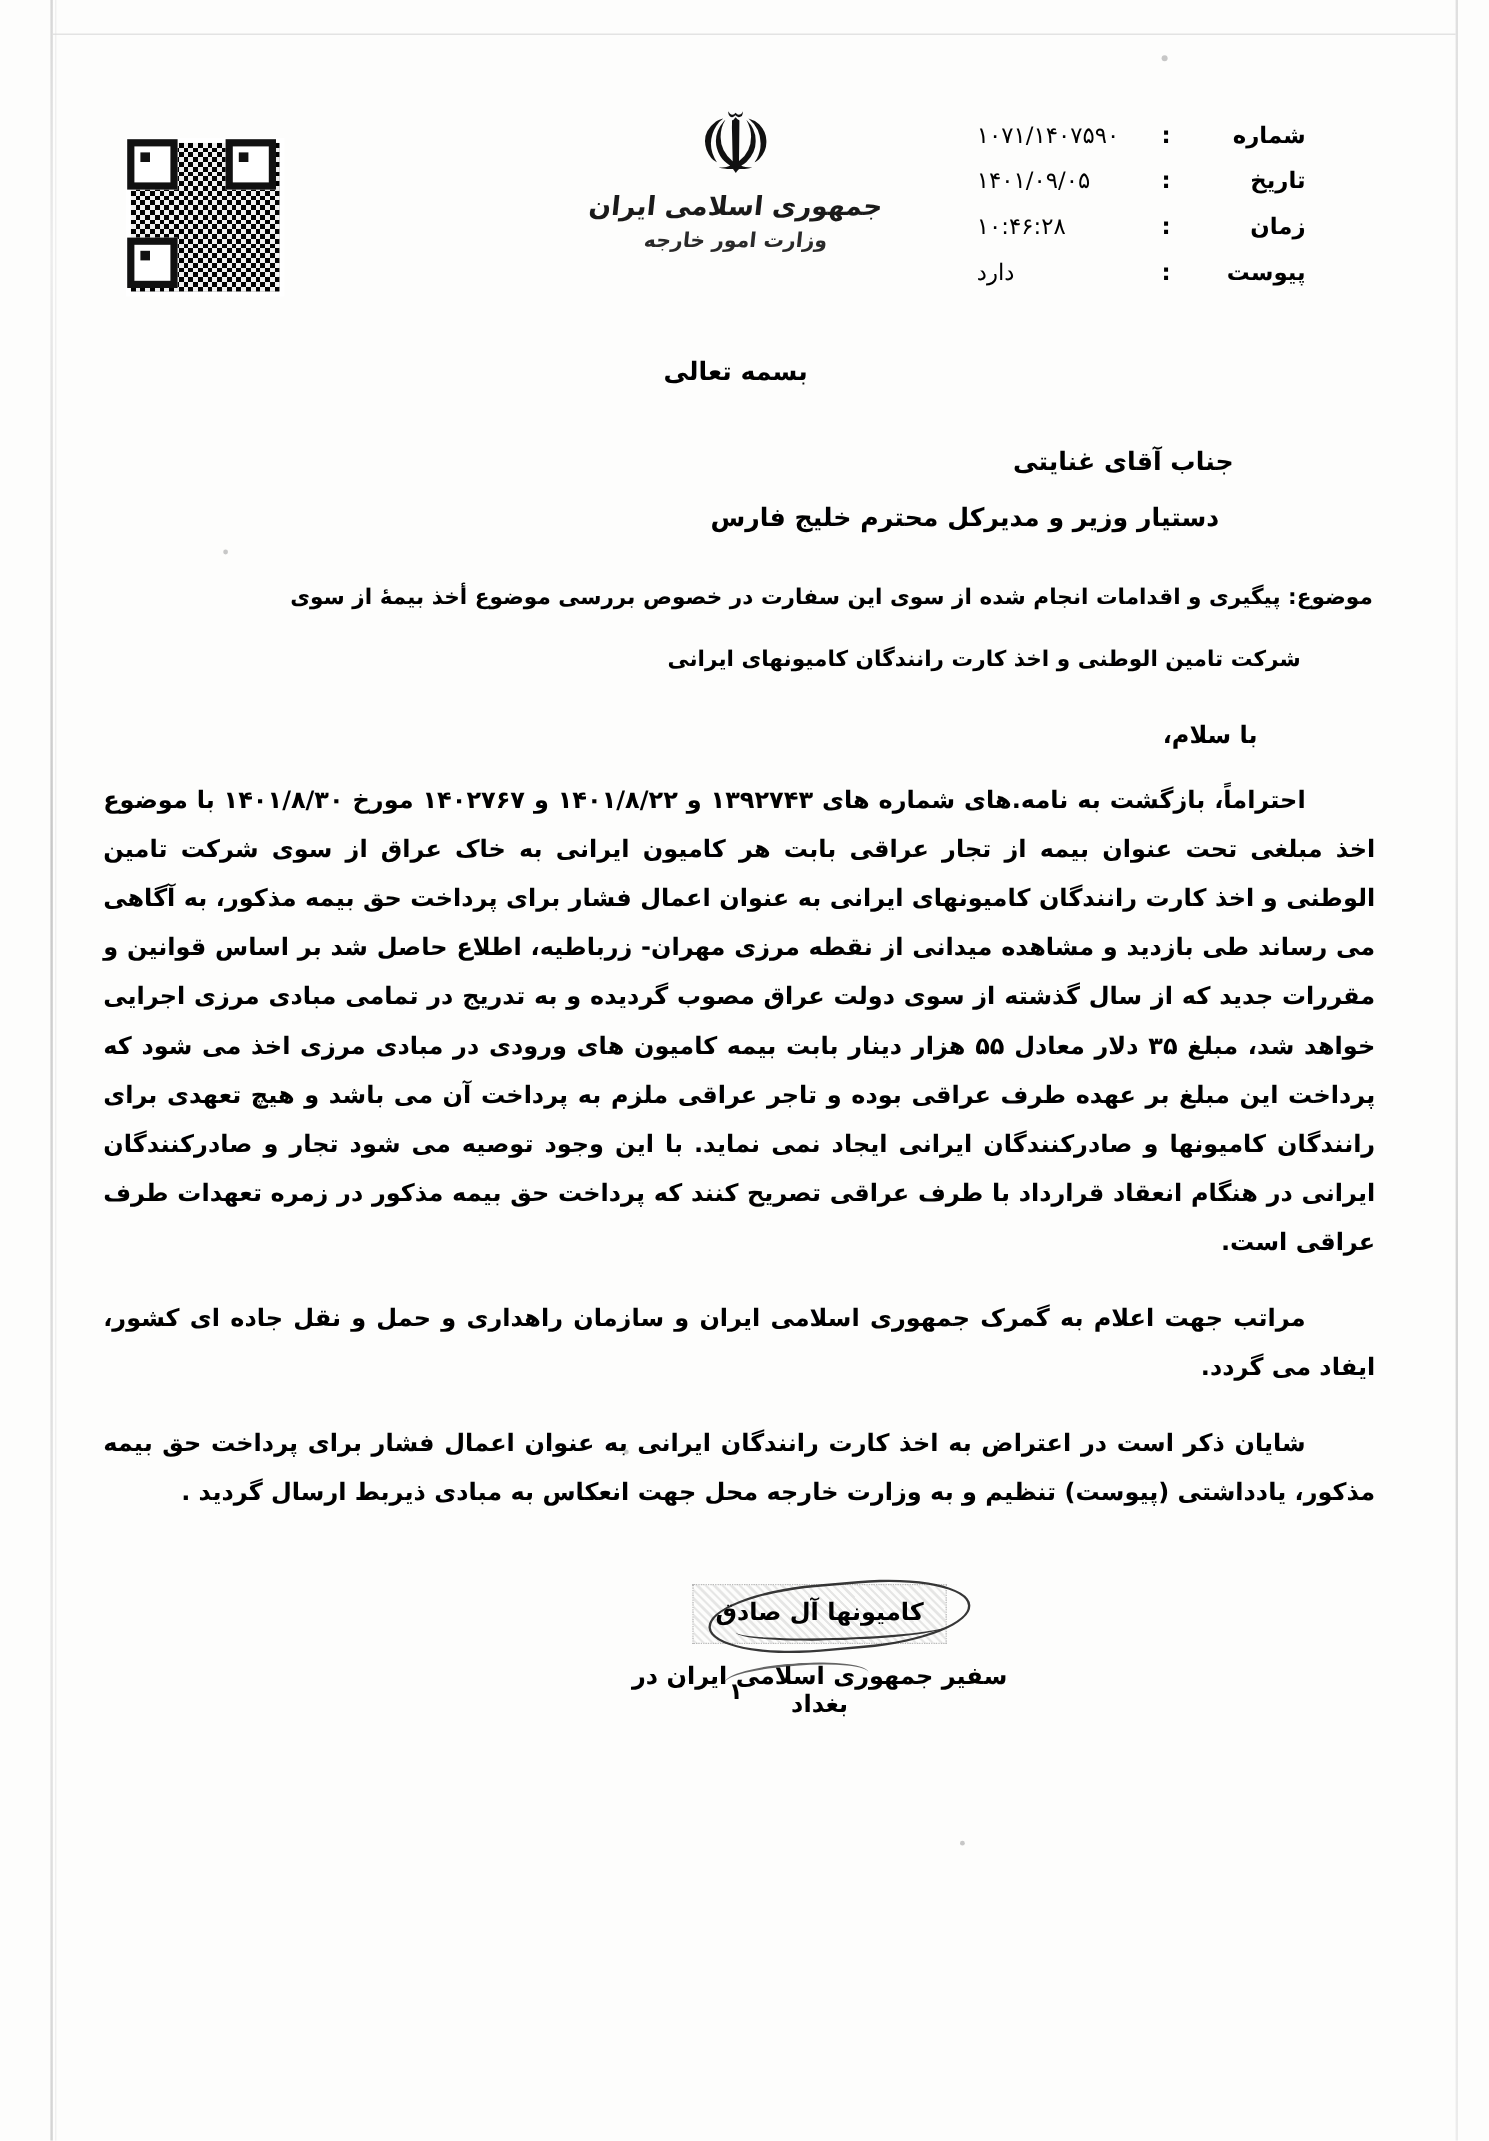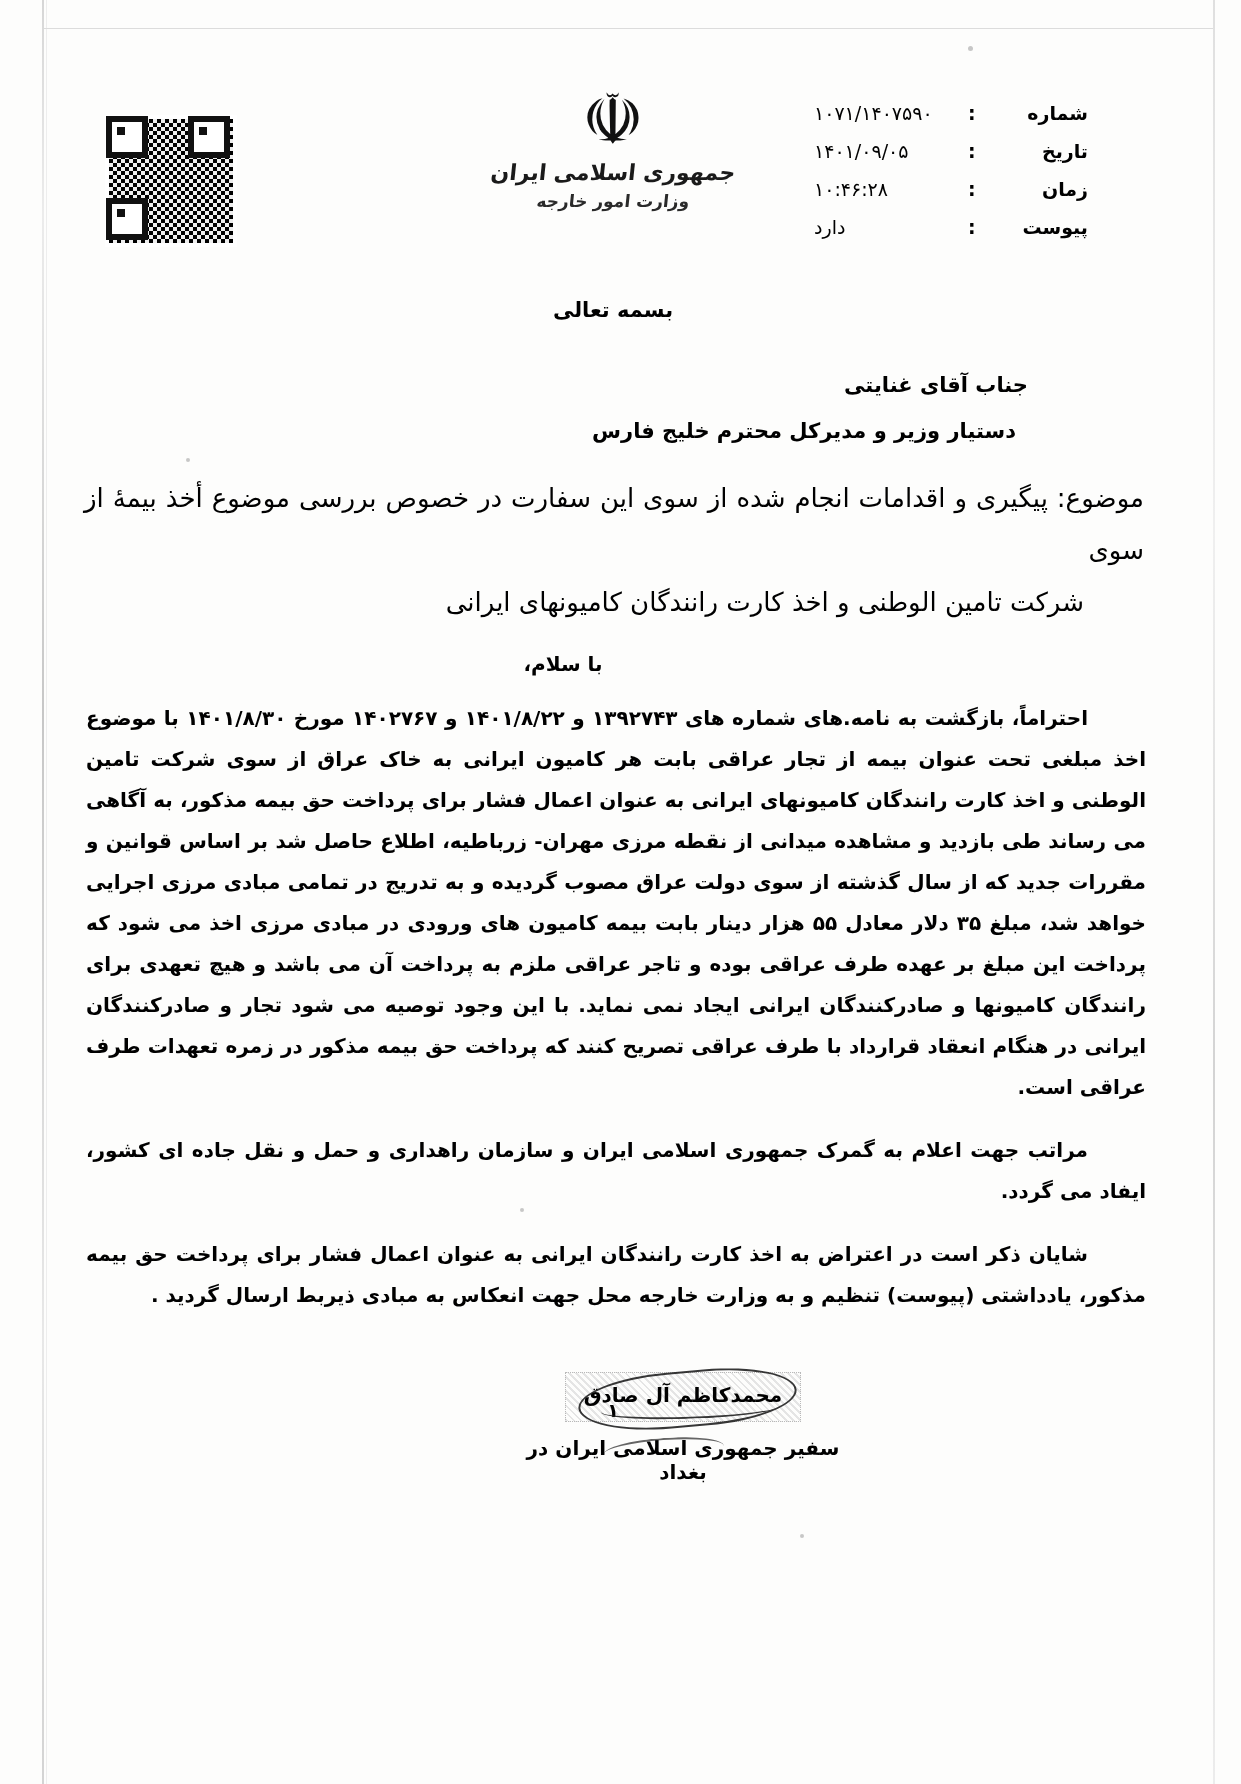--- a/index.html
+++ b/index.html
@@ -194,37 +194,36 @@
     margin-top: 40px;
     padding-right: 120px;
     font-size: 21px;
     font-weight: 700;
     line-height: 46px;
   }
   .addressee .l2 { padding-right: 12px; }
 
   .subject {
     margin-top: 18px;
-    font-size: 26px;
-    font-weight: 400;
+    font-size: 18px;
+    font-weight: 700;
     line-height: 52px;
     text-align: justify;
     padding-right: 4px;
     padding-left: 6px;
   }
   .subject .s2 {
     padding-right: 60px;
   }
 
   .salutation {
     margin-top: 24px;
     padding-right: 100px;
     font-size: 20px;
     font-weight: 700;
-    text-align: center;
   }
 
   .para {
     margin-top: 22px;
     font-size: 20px;
     line-height: 41px;
     text-align: justify;
     text-align-last: right;
     font-weight: 600;
     padding-left: 8px;
@@ -391,21 +390,21 @@
 
     <div class="para"><span class="indent-sp"></span><span>احتراماً، بازگشت به نامه.های شماره های ۱۳۹۲۷۴۳ و ۱۴۰۱/۸/۲۲ و ۱۴۰۲۷۶۷ مورخ ۱۴۰۱/۸/۳۰ با موضوع اخذ مبلغی تحت عنوان بیمه از تجار عراقی بابت هر کامیون ایرانی به خاک عراق از سوی شرکت تامین الوطنی و اخذ کارت رانندگان کامیونهای ایرانی به عنوان اعمال فشار برای پرداخت حق بیمه مذکور، به آگاهی می رساند طی بازدید و مشاهده میدانی از نقطه مرزی مهران- زرباطیه، اطلاع حاصل شد بر اساس قوانین و مقررات جدید که از سال گذشته از سوی دولت عراق مصوب گردیده و به تدریج در تمامی مبادی مرزی اجرایی خواهد شد، مبلغ ۳۵ دلار معادل ۵۵ هزار دینار بابت بیمه کامیون های ورودی در مبادی مرزی اخذ می شود که پرداخت این مبلغ بر عهده طرف عراقی بوده و تاجر عراقی ملزم به پرداخت آن می باشد و هیچ تعهدی برای رانندگان کامیونها و صادرکنندگان ایرانی ایجاد نمی نماید. با این وجود توصیه می شود تجار و صادرکنندگان ایرانی در هنگام انعقاد قرارداد با طرف عراقی تصریح کنند که پرداخت حق بیمه مذکور در زمره تعهدات طرف عراقی است.</span></div>
 
     <div class="para"><span class="indent-sp"></span><span>مراتب جهت اعلام به گمرک جمهوری اسلامی ایران و سازمان راهداری و حمل و نقل جاده ای کشور، ایفاد می گردد.</span></div>
 
     <div class="para"><span class="indent-sp"></span><span>شایان ذکر است در اعتراض به اخذ کارت رانندگان ایرانی به عنوان اعمال فشار برای پرداخت حق بیمه مذکور، یادداشتی (پیوست) تنظیم و به وزارت خارجه محل جهت انعکاس به مبادی ذیربط ارسال گردید .</span></div>
 
     <div class="signature">
       <div class="sig-block">
         <div class="stamp">
-          <div class="sig-name">محمدکاظم  آل صادق</div>
+          <div class="sig-name">کامیونها  آل صادق</div>
           <div class="sig-scribble"></div>
         </div>
         <div class="sig-title">
           <span>سفیر جمهوری اسلامی ایران در بغداد</span>
           <span class="sig-title-overlay"></span>
         </div>
       </div>
     </div>
 
     <div class="page-number">۱</div>

